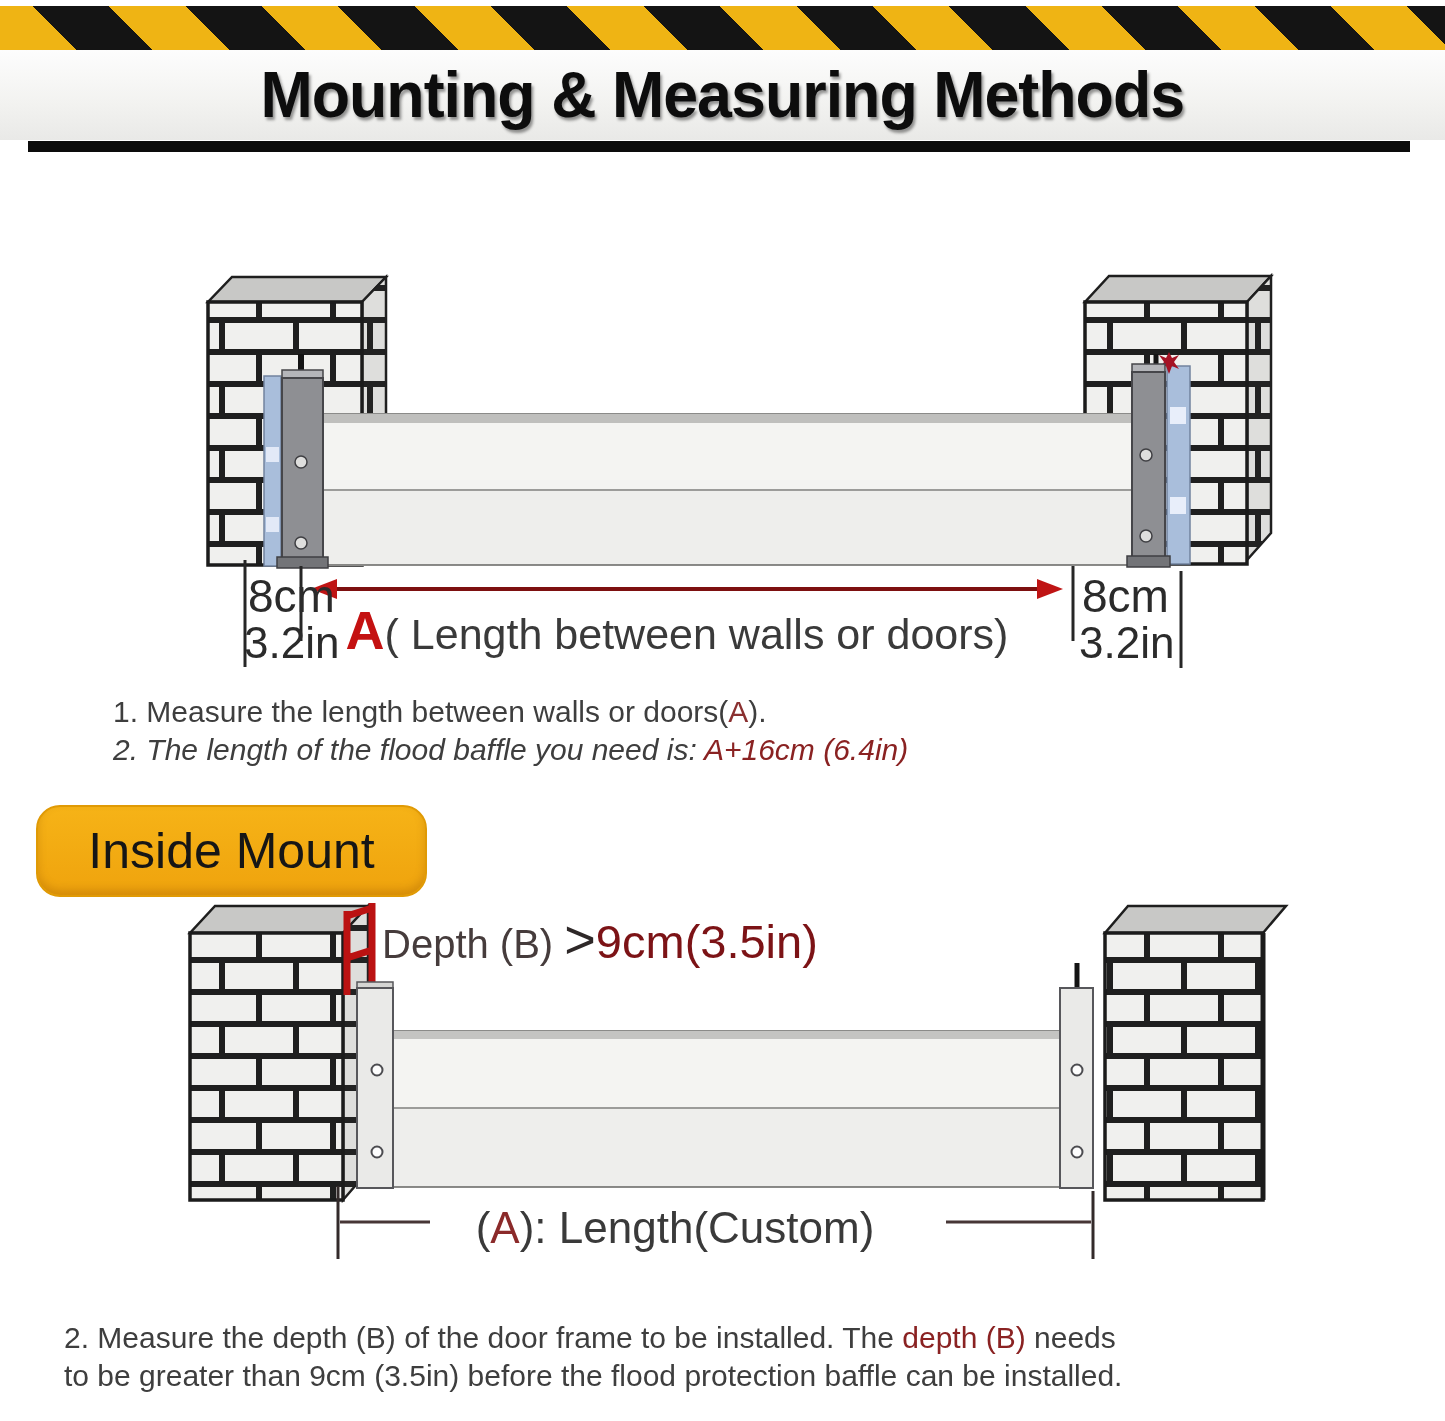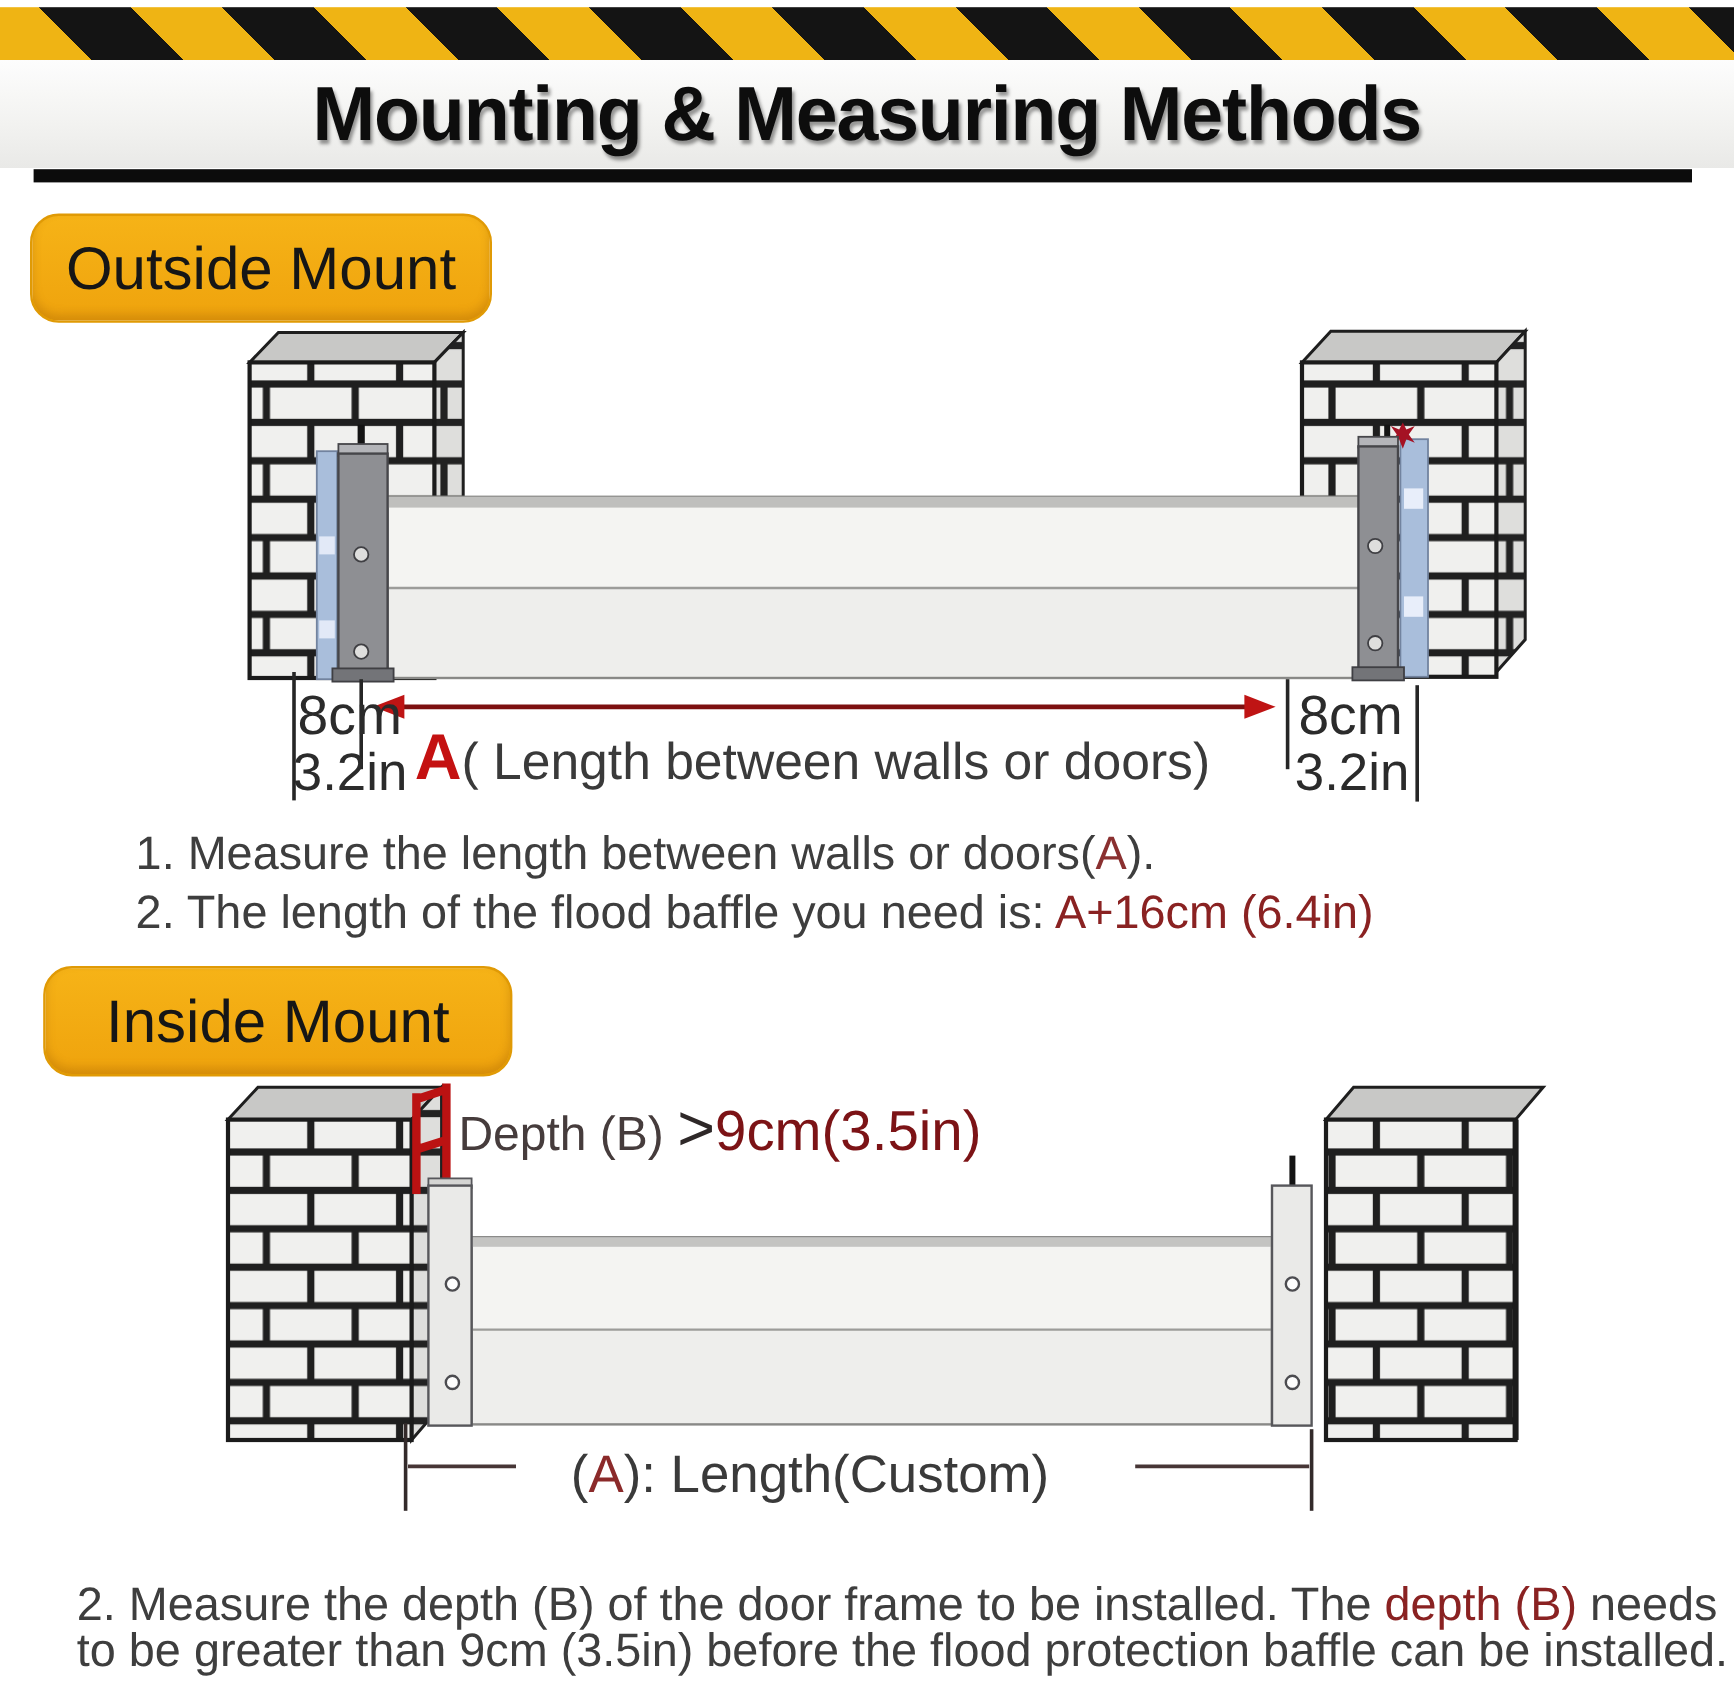--- a/index.html
+++ b/index.html
@@ -25,43 +25,40 @@
   .badge.outside{left:25px;top:178px;width:381px;height:87px;}
   .badge.inside{left:36px;top:805px;width:387px;height:88px;}
 
   
   svg.diagram{position:absolute;left:0;display:block;}
   #diagram-outside{top:255px;width:1445px;height:430px;}
   #diagram-inside{top:895px;width:1445px;height:370px;}
   svg text{font-family:"Liberation Sans","DejaVu Sans",sans-serif;}
 
   
-  .instructions{position:absolute;font-size:39px;color:#3e3e3e;line-height:38px;}
+  .instructions{position:absolute;font-size:30px;color:#3e3e3e;line-height:38px;}
   .instructions p{margin:0;}
   #outside-instructions{left:113px;top:693px;}
-  #outside-instructions p+p{margin-top:11px;}
+  #outside-instructions p+p{font-style:italic;}
   #inside-instructions{left:64px;top:1287px;}
   #inside-instructions .step2-line1{margin-top:32px;}
   .red-accent{color:#8a2222;}
   .red-a{color:#8a3030;}
 </style>
 </head>
 <body>
 
 <div class="page">
 
   <div class="hazard-band"></div>
   <div class="title-band">
     <div class="page-title">Mounting &amp; Measuring Methods</div>
   </div>
   <div class="black-bar"></div>
 
-  <div class="badge outside">
-    <span>Outside Mount</span>
-  </div>
 
   <svg id="diagram-outside" class="diagram" viewBox="0 255 1445 430">
     <defs>
       <pattern id="bricks" patternUnits="userSpaceOnUse" width="74" height="64">
         <rect width="74" height="64" fill="#1f1f1f"></rect>
         <rect x="3" y="3" width="68" height="26" fill="#f0f0ee"></rect>
         <rect x="-34" y="35" width="68" height="26" fill="#f0f0ee"></rect>
         <rect x="40" y="35" width="68" height="26" fill="#f0f0ee"></rect>
       </pattern>
     </defs>

